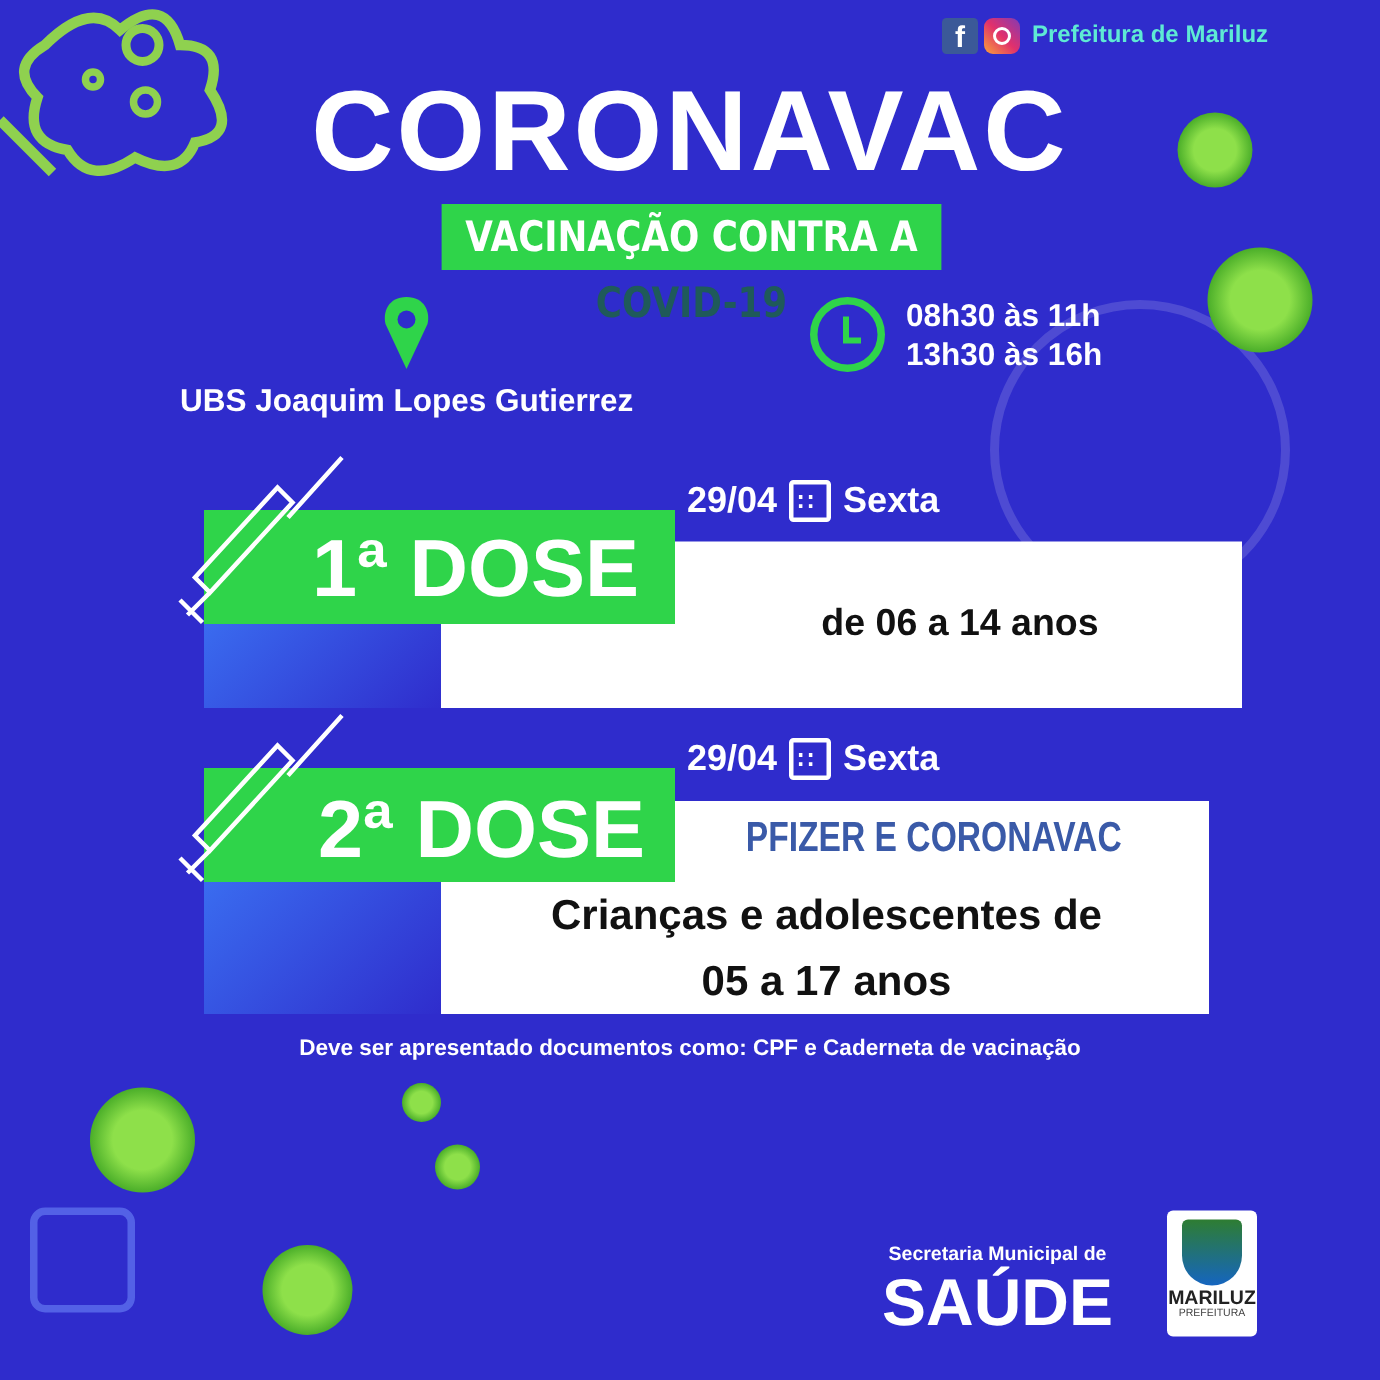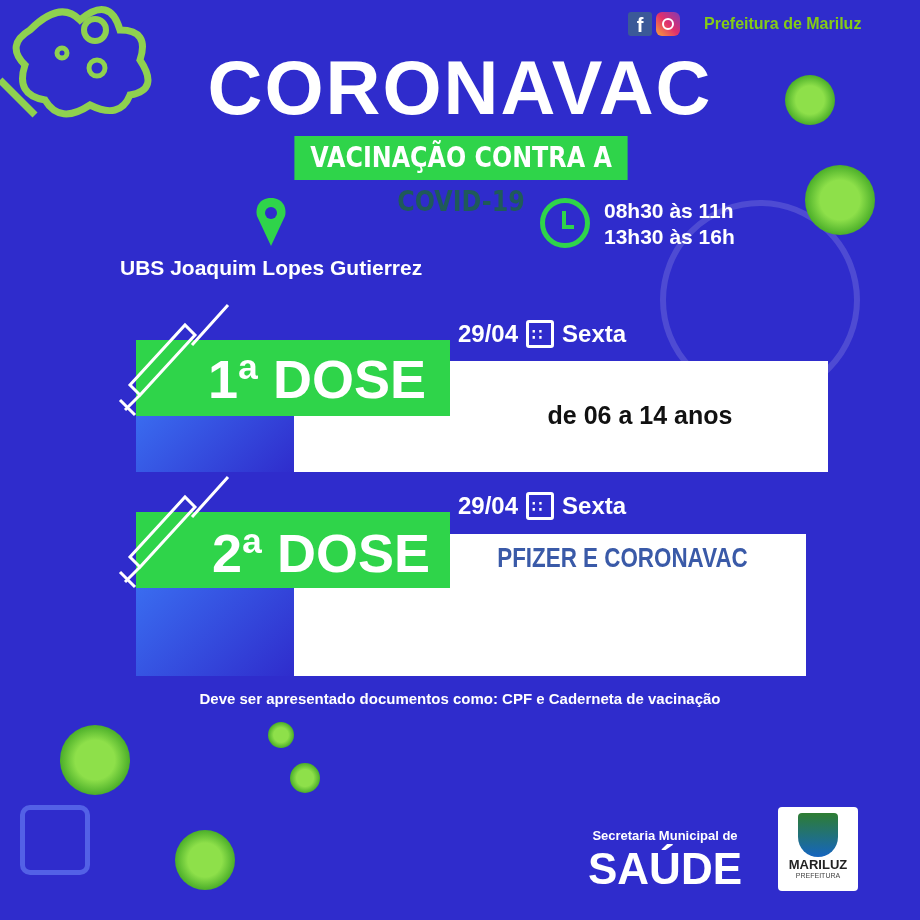--- a/index.html
+++ b/index.html
@@ -3,21 +3,21 @@
 <meta charset="utf-8">
 <style>
   * { box-sizing: border-box; margin: 0; padding: 0; }
   body { width: 920px; height: 920px; overflow: hidden; background: #2f2ccc; font-family: "Liberation Sans", sans-serif; }
   .poster { position: relative; width: 920px; height: 920px; background: #2f2ccc; overflow: hidden; }
   .abs { position: absolute; }
   .social { left: 628px; top: 12px; display: flex; align-items: center; gap: 4px; }
   .fb { width: 24px; height: 24px; background: #3b5998; border-radius: 3px; color: #fff; font-weight: bold; font-size: 20px; text-align: center; line-height: 26px; }
   .ig { width: 24px; height: 24px; border-radius: 6px; background: linear-gradient(45deg, #f9a23a, #e1306c, #833ab4); position: relative; }
   .ig::after { content: ""; position: absolute; left: 6px; top: 6px; width: 8px; height: 8px; border: 2px solid #fff; border-radius: 50%; }
-  .social-text { color: #84cc16; font-weight: bold; font-size: 16px; margin-left: 20px; }
+  .social-text { color: #5eead4; font-weight: bold; font-size: 16px; margin-left: 4px; }
   .title { left: 0; width: 920px; top: 44px; text-align: center; color: #fff; font-weight: bold; font-size: 76px; letter-spacing: 2px; }
   .subtitle { left: 265px; top: 136px; width: 392px; height: 44px; background: #2fd44a; color: #fff; font-weight: bold; font-size: 28px; text-align: center; line-height: 44px; font-family: "DejaVu Sans", sans-serif; transform: scaleX(0.85); transform-origin: center; }
   .subtitle .hl { color: #1f5a5a; }
   .loc { left: 120px; top: 196px; display: flex; align-items: center; gap: 8px; flex-direction: column; }
   .loc-text { color: #fff; font-size: 21px; font-weight: bold; }
   .clock { left: 540px; top: 198px; width: 50px; height: 50px; border: 5px solid #2fd44a; border-radius: 50%; }
   .clock::before { content: ""; position: absolute; left: 17px; top: 8px; width: 4px; height: 16px; background: #2fd44a; }
   .clock::after { content: ""; position: absolute; left: 17px; top: 22px; width: 12px; height: 4px; background: #2fd44a; }
   .hours { left: 604px; top: 198px; color: #fff; font-size: 21px; font-weight: bold; line-height: 26px; }
   .deco-cross { left: 660px; top: 200px; width: 200px; height: 200px; border: 6px solid rgba(255,255,255,0.15); border-radius: 50%; }
@@ -26,21 +26,21 @@
   .white-box { background: #fff; }
   .dose-label { color: #fff; font-weight: bold; font-size: 54px; }
   .date { color: #fff; font-weight: bold; font-size: 24px; display: flex; align-items: center; gap: 8px; }
   .cal { width: 28px; height: 28px; border: 3px solid #fff; border-radius: 3px; position: relative; }
   .cal::before { content: "∷"; color: #fff; font-size: 16px; position: absolute; left: 3px; top: 2px; }
   .box-text { color: #111; font-weight: bold; text-align: center; }
   .vaccines { color: #3a5aa8; font-weight: bold; font-size: 28px; text-align: center; transform: scaleX(0.8); }
   .note { left: 0; width: 920px; top: 690px; text-align: center; color: #fff; font-weight: bold; font-size: 15px; }
   .secretaria { left: 580px; top: 828px; color: #fff; font-weight: bold; font-size: 13px; text-align: center; width: 170px; }
   .saude { left: 580px; top: 844px; color: #fff; font-weight: bold; font-size: 44px; text-align: center; width: 170px; }
-  .logo { left: 778px; top: 807px; width: 80px; height: 84px; background: #fff; border-radius: 4px; text-align: center; }
+  .logo { left: 778px; top: 807px; width: 60px; height: 84px; background: #fff; border-radius: 4px; text-align: center; }
   .logo-emblem { width: 40px; height: 44px; margin: 6px auto 0; background: linear-gradient(#2e7d32, #1565c0); border-radius: 4px 4px 20px 20px; }
   .logo-name { font-size: 13px; font-weight: bold; color: #222; }
   .logo-sub { font-size: 7px; color: #444; }
   .virus { border-radius: 50%; background: radial-gradient(circle, #8ee04a 40%, #4caf2a 70%); }
 </style>
 </head>
 <body>
 
 <div class="poster">
 
@@ -106,20 +106,24 @@
   <svg class="abs" style="left:110px;top:472px" width="125" height="120">
       <path d="M118 5 L82 45 M85 35 L30 95 L20 85 L75 25 Z M30 95 L15 110 M10 100 L25 115" stroke="#fff" stroke-width="3" fill="none"></path>
     </svg>
   <div class="abs dose-label" style="left:212px;top:522px">2ª DOSE</div>
   <div class="abs date" style="left:458px;top:492px">
     <span>29/04</span>
     <span class="cal"></span>
     <span>Sexta</span>
   </div>
   <div class="abs vaccines" style="left:450px;top:542px;width:345px">PFIZER E CORONAVAC</div>
+  <div class="abs box-text" style="left:296px;top:588px;width:510px;font-size:28px;line-height:44px">
+    <div>Crianças e adolescentes de</div>
+    <div>05 a 17 anos</div>
+  </div>
 
   <div class="abs note">Deve ser apresentado documentos como: CPF e Caderneta de vacinação</div>
 
   <div class="abs secretaria">Secretaria Municipal de</div>
   <div class="abs saude">SAÚDE</div>
   <div class="abs logo">
     <div class="logo-emblem"></div>
     <div class="logo-name">MARILUZ</div>
     <div class="logo-sub">PREFEITURA</div>
   </div>

